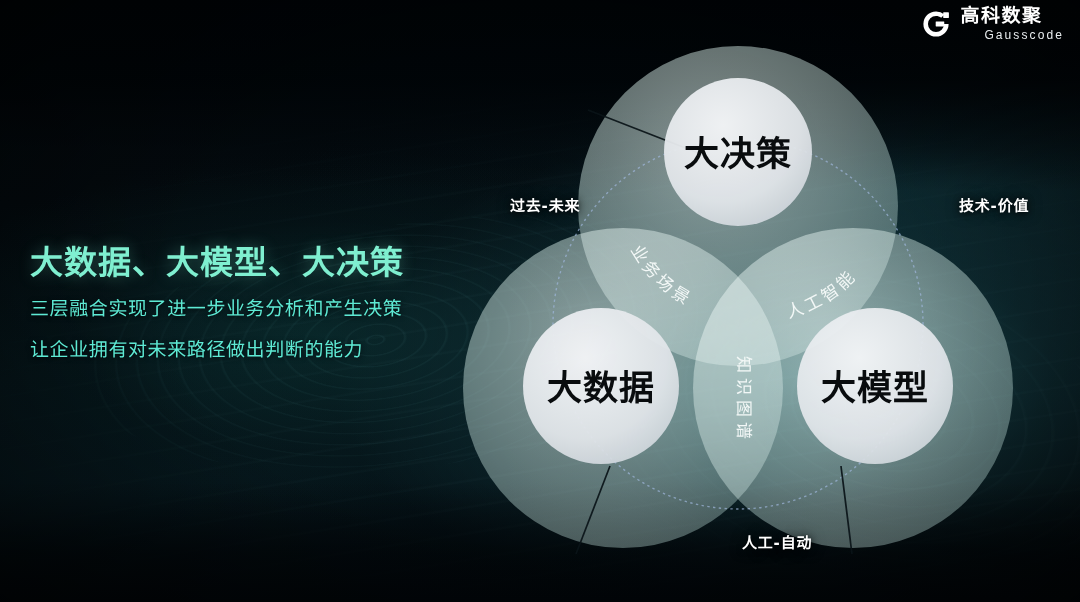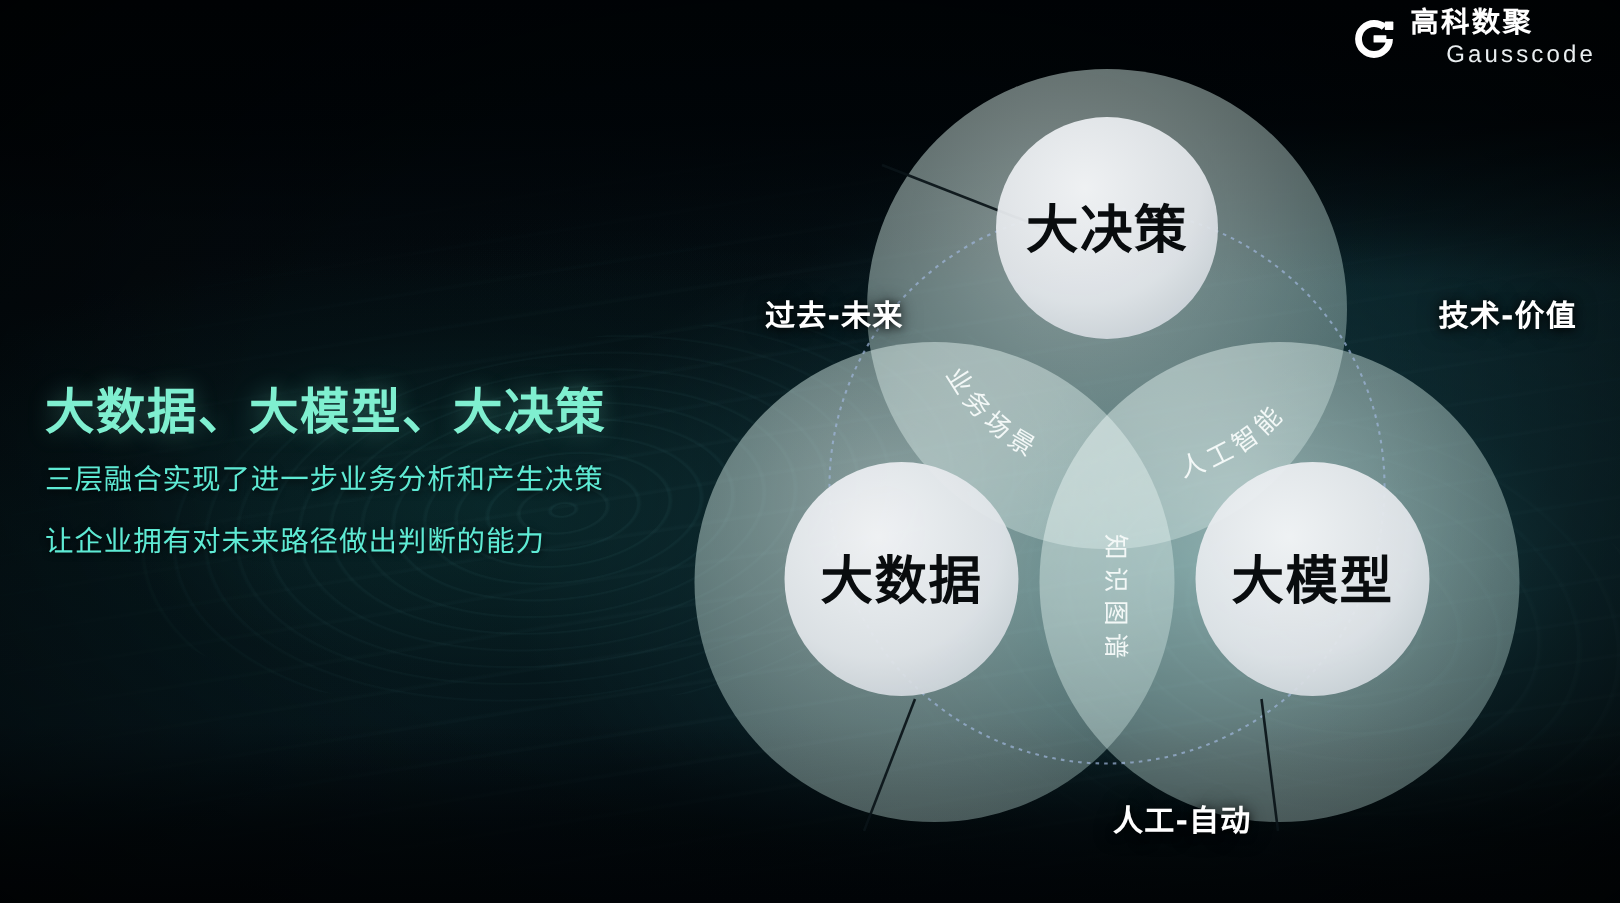--- a/index.html
+++ b/index.html
@@ -89,28 +89,28 @@
     display:flex;align-items:center;gap:9px;
     z-index:30;
   }
   .logo-mark{width:30px;height:30px;flex:none;display:block;}
   .logo-text{display:flex;flex-direction:column;line-height:1;}
   .logo-cn{
     font-size:19px;font-weight:700;color:#ffffff;
     letter-spacing:1.5px;font-family:"DejaVu Sans","Liberation Sans",sans-serif;
   }
   .logo-en{
-    font-size:16px;color:#e9eef0;letter-spacing:2.1px;margin-top:4px;
+    font-size:12px;color:#e9eef0;letter-spacing:2.1px;margin-top:4px;
     font-family:"Liberation Sans",sans-serif;
     margin-left:24px;
   }
 
   
   .left-block{
-    position:absolute;left:30px;top:256px;width:440px;z-index:25;
+    position:absolute;left:30px;top:244px;width:440px;z-index:25;
   }
   .headline{
     font-size:33px;font-weight:700;color:#7FEFD0;
     letter-spacing:1px;line-height:1.18;margin:0 0 16px 0;
     font-family:"DejaVu Sans","Liberation Sans",sans-serif;
     text-shadow:0 0 16px rgba(127,239,208,0.30);
     white-space:nowrap;
   }
   .subline{
     font-size:19px;color:#5eead4;letter-spacing:.6px;
@@ -143,21 +143,21 @@
   .connector{stroke:#0a1418;stroke-width:1.7;fill:none;opacity:.92;}
   .dash-ring{
     fill:none;stroke:#9fb6dc;stroke-width:1.4;
     stroke-dasharray:2.4 3.4;opacity:.70;
   }
 
   
   .outer-label{
     position:absolute;z-index:28;
     font-family:"DejaVu Sans","Liberation Sans",sans-serif;
-    font-size:20px;font-weight:700;color:#ffffff;
+    font-size:15px;font-weight:700;color:#ffffff;
     letter-spacing:.8px;white-space:nowrap;
     text-shadow:0 1px 6px rgba(0,0,0,0.92),0 0 14px rgba(0,0,0,0.6);
   }
   .lbl-left{left:510px;top:194px;}
   .lbl-right{left:959px;top:194px;}
   .lbl-bottom{left:742px;top:531px;}
 </style>
 </head>
 <body>
 

